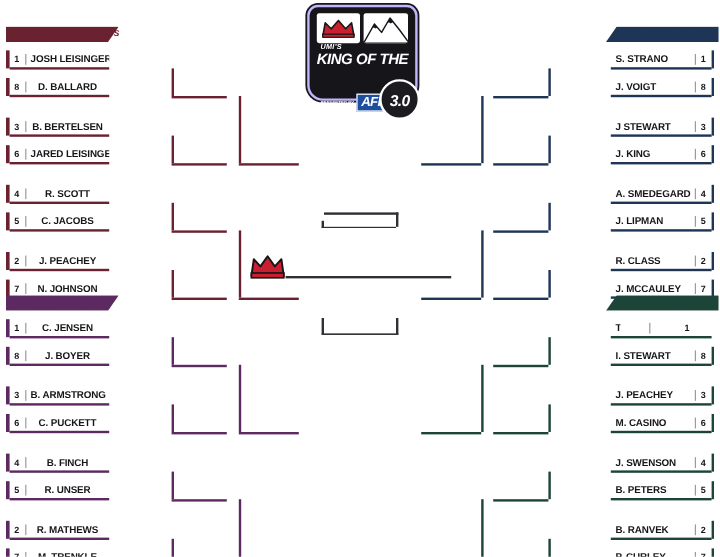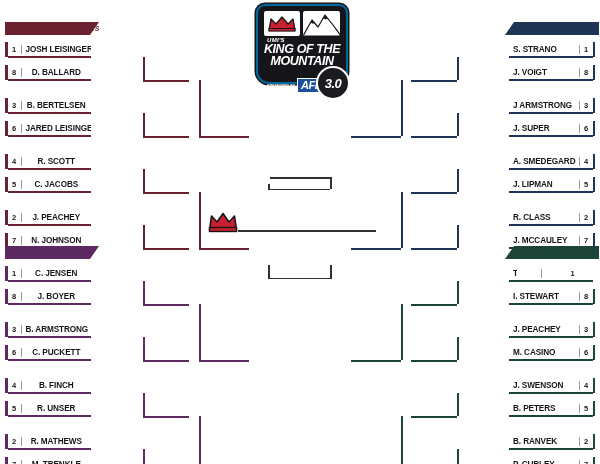--- a/index.html
+++ b/index.html
@@ -64,21 +64,21 @@
   
   .ln{position:absolute;background:currentColor;}
   .ln.h{height:1.6px;}
   .ln.v{width:1.8px;}
 
   
   #logo{position:absolute;left:252px;top:4px;width:97px;height:88px;}
   .shield{
     position:absolute;left:4px;top:0;width:88px;height:76px;
     background:#15151a;border-radius:9px 9px 13px 13px;
-    border:2px solid #0369a1;
+    border:2px solid #c4b5fd;
     box-shadow:0 0 0 1.5px #15151a;
   }
   .shield-top{
     position:absolute;left:6px;top:5px;width:76px;height:25px;
     display:flex;gap:3px;
   }
   .crownbox{
     width:36px;height:25px;background:#ffffff;border-radius:2px;
     display:flex;align-items:center;justify-content:center;
   }
@@ -133,21 +133,20 @@
           <svg width="38" height="25" viewBox="0 0 38 25" aria-hidden="true">
             <path d="M0 25 L9 9 L15 16 L22 4 L30 14 L38 25 Z" fill="none" stroke="#15151a" stroke-width="1.2" stroke-linejoin="round"></path>
             <path d="M19.5 8.3 L22 4 L24.6 7.4 L22.6 8.6 L21 7.6 Z" fill="#15151a"></path>
             <path d="M6.6 12.5 L9 9 L11.4 12 L10 12.8 L8.6 12 Z" fill="#15151a"></path>
           </svg>
         </div>
       </div>
       <div class="logotext">
         <div class="lt-umis">UMI'S</div>
         <div class="lt-king">KING OF THE</div>
-        <div class="lt-mtn">MOUNTAIN</div>
       </div>
       <div class="presrow">
         <div class="pres-lbl">PRESENTED BY</div>
         <div class="afr">AFR</div>
       </div>
     </div>
     <div class="badge30">3.0</div>
   </div>
 
   <div id="champ">
@@ -241,28 +240,28 @@
       <span class="ul"></span>
     </div>
     <div class="entry r" style="color: rgb(31, 53, 86); left: 509px; top: 64px; width: 86px;">
       <span class="nm">J. VOIGT</span>
       <span class="sep"></span>
       <span class="seed">8</span>
       <span class="bar"></span>
       <span class="ul"></span>
     </div>
     <div class="entry r" style="color: rgb(31, 53, 86); left: 509px; top: 97px; width: 86px;">
-      <span class="nm">J ARMSTRONG</span>
+      <span class="nm">J STEWART</span>
       <span class="sep"></span>
       <span class="seed">3</span>
       <span class="bar"></span>
       <span class="ul"></span>
     </div>
     <div class="entry r" style="color: rgb(31, 53, 86); left: 509px; top: 120px; width: 86px;">
-      <span class="nm">J. SUPER</span>
+      <span class="nm">J. KING</span>
       <span class="sep"></span>
       <span class="seed">6</span>
       <span class="bar"></span>
       <span class="ul"></span>
     </div>
     <div class="entry r" style="color: rgb(31, 53, 86); left: 509px; top: 153px; width: 86px;">
       <span class="nm">A. SMEDEGARD</span>
       <span class="sep"></span>
       <span class="seed">4</span>
       <span class="bar"></span>

